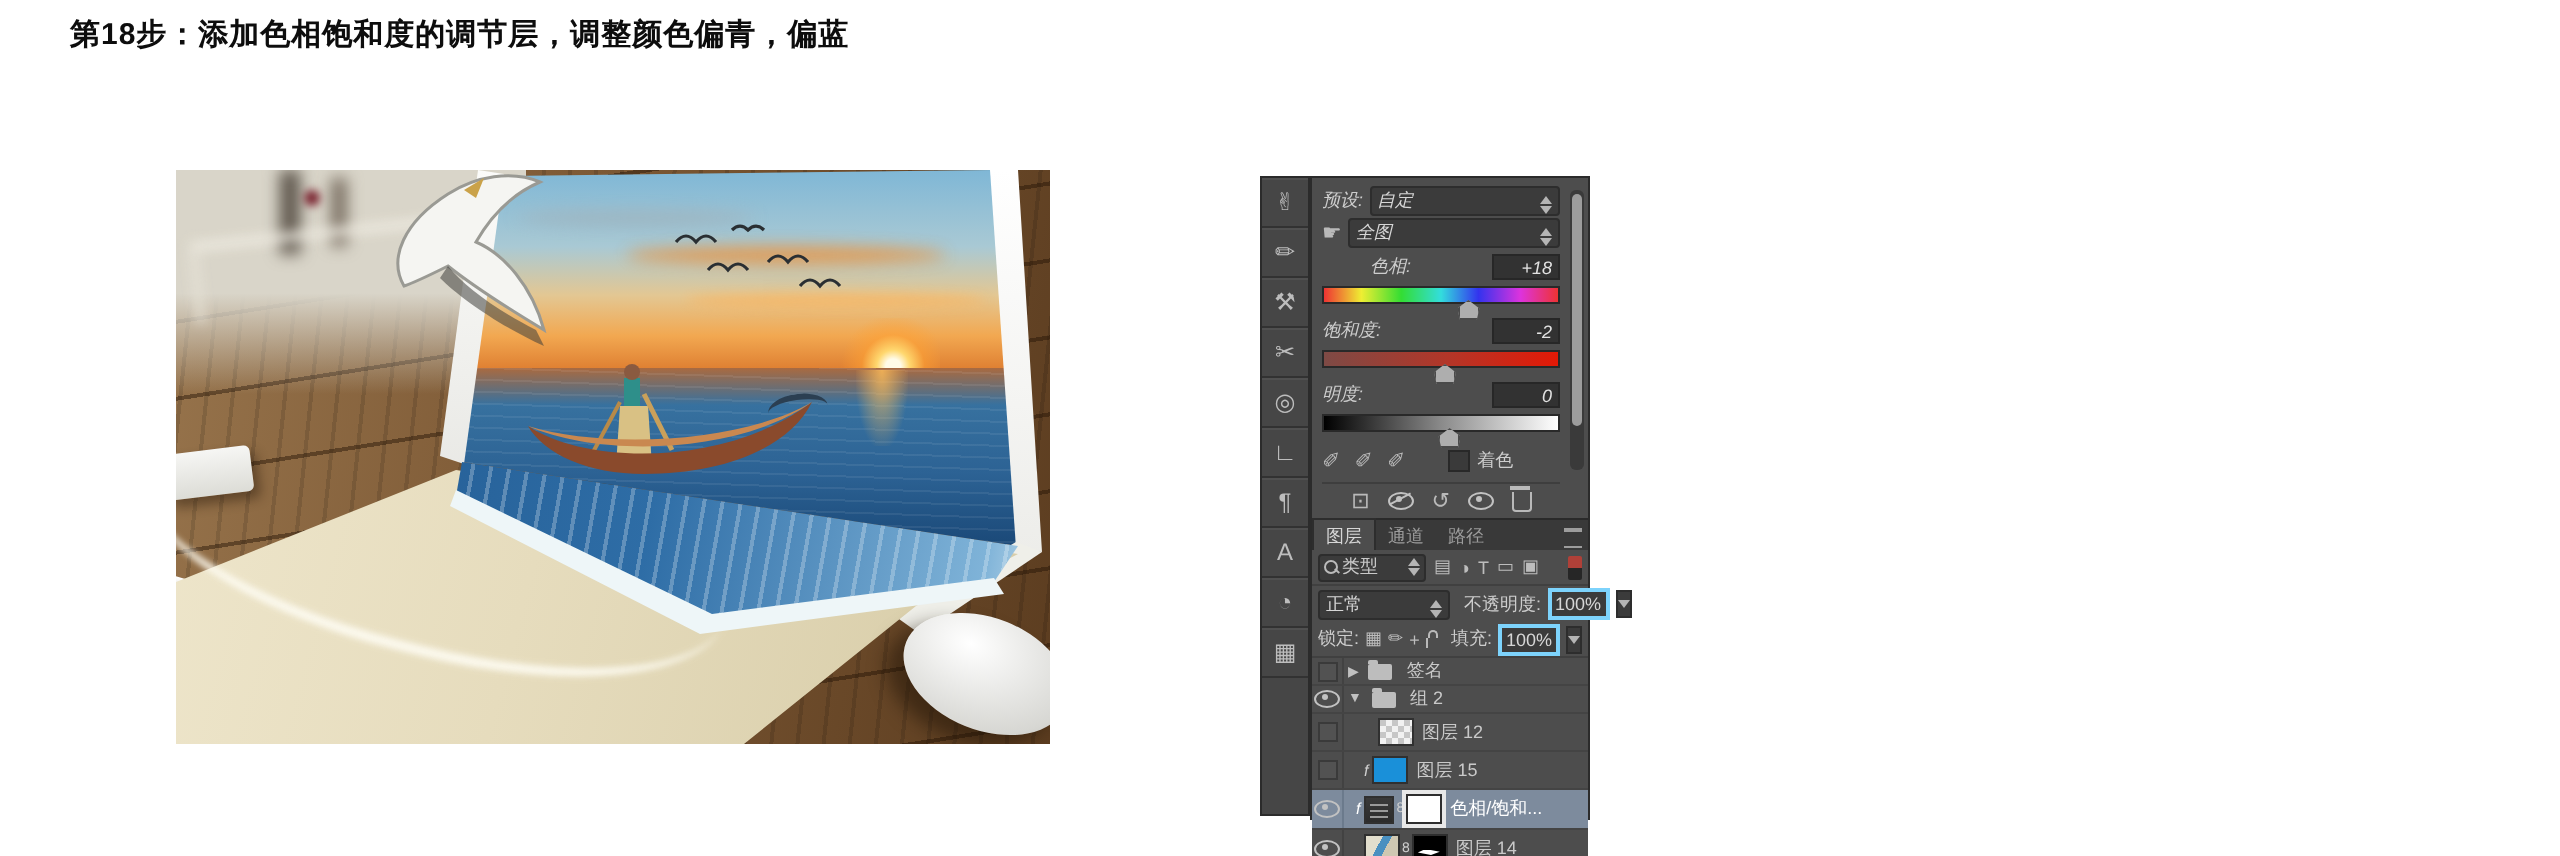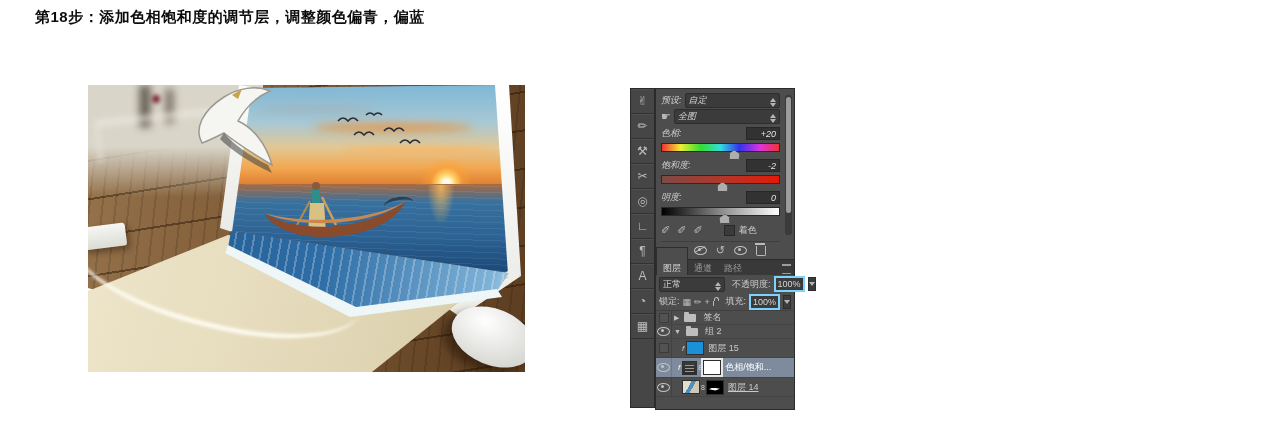--- a/index.html
+++ b/index.html
@@ -97,21 +97,21 @@
   .icon-eye::after{content:"";position:absolute;left:3px;top:1px;width:3px;height:3px;background:#c2c2c2;border-radius:50%;}
   .icon-eye.off::before{content:"";position:absolute;left:-1px;top:2px;width:12px;height:1px;background:#c2c2c2;transform:rotate(-28deg);}
   .icon-trash{display:inline-block;width:8px;height:9px;border:1px solid #b9b9b9;border-top:none;border-radius:0 0 2px 2px;position:relative;}
   .icon-trash::before{content:"";position:absolute;left:-2px;top:-3px;width:10px;height:2px;background:#b9b9b9;}
   .glyph{font-size:11px;color:#b9b9b9;}
 
   .scroll{position:absolute;right:2px;top:6px;width:7px;height:140px;background:#3a3a3a;border-radius:3px;}
   .scroll .th{margin:2px 1px;height:116px;background:#9c9c9c;border-radius:3px;}
 
   .tabs{display:flex;align-items:flex-end;height:15px;background:#393939;border-top:1px solid #2a2a2a;position:relative;}
-  .tab{padding:14px 6px 1px 6px;color:#9c9c9c;height:12px;}
+  .tab{padding:2px 6px 1px 6px;color:#9c9c9c;height:12px;}
   .tab.active{background:#4d4d4d;color:#d6d6d6;border:1px solid #2d2d2d;border-bottom:none;}
   .tabmenu{position:absolute;right:3px;top:4px;width:9px;height:7px;border-top:2px solid #9c9c9c;border-bottom:1px solid #9c9c9c;}
 
   .frow{display:flex;align-items:center;height:15px;padding:1px 3px;gap:4px;border-bottom:1px solid #404040;}
   .searchbox{display:flex;align-items:center;width:48px;height:12px;background:#3b3b3b;border:1px solid #2d2d2d;
              border-radius:2px;padding:0 2px;gap:2px;}
   .mag{width:5px;height:5px;border:1px solid #bbb;border-radius:50%;position:relative;flex:none;}
   .mag::after{content:"";position:absolute;left:4px;top:4px;width:3px;height:1px;background:#bbb;transform:rotate(40deg);}
   .ficon{color:#bdbdbd;font-size:9px;}
   .ftoggle{margin-left:auto;width:7px;height:12px;border-radius:1px;background:linear-gradient(#b04038 0 50%,#262626 50%);}
@@ -247,24 +247,24 @@
         <span class="glyph">☛</span>
         <div class="select">
           <span>全图</span>
           <span class="updown">
               <i class="u"></i>
               <i class="d"></i>
             </span>
         </div>
       </div>
 
-      <div class="prow" style="margin-top:4px;">
+      <div class="prow" style="margin-top:4px;margin-left:24px;">
         <span class="plabel">色相:</span>
         <span class="spacer"></span>
-        <span class="valbox">+20</span>
+        <span class="valbox">+18</span>
       </div>
       <div class="slider hue">
         <span class="thumb" style="left:57%;"></span>
       </div>
 
       <div class="prow">
         <span class="plabel">饱和度:</span>
         <span class="spacer"></span>
         <span class="valbox">-2</span>
       </div>
@@ -302,20 +302,36 @@
         </div>
     </div>
 
     <div class="tabs">
       <span class="tab active">图层</span>
       <span class="tab">通道</span>
       <span class="tab">路径</span>
       <span class="tabmenu"></span>
     </div>
 
+    <div class="frow">
+      <div class="searchbox">
+        <span class="mag"></span>
+        <span>类型</span>
+        <span class="updown">
+            <i class="u"></i>
+            <i class="d"></i>
+          </span>
+      </div>
+      <span class="ficon">▤</span>
+      <span class="ficon">◑</span>
+      <span class="ficon">T</span>
+      <span class="ficon">▭</span>
+      <span class="ficon">▣</span>
+      <span class="ftoggle"></span>
+    </div>
 
     <div class="brow">
       <div class="select" style="flex:none;width:58px;margin-left:0;">
         <span>正常</span>
         <span class="updown">
             <i class="u"></i>
             <i class="d"></i>
           </span>
       </div>
       <span class="plabel" style="margin-left:4px;">不透明度:</span>
@@ -349,20 +365,27 @@
 
     <div class="lay" style="height:13px;">
       <span class="viscell">
           <span class="icon-eye"></span>
         </span>
       <span class="tri">▼</span>
       <span class="icon-folder"></span>
       <span class="lname">组 2</span>
     </div>
 
+    <div class="lay" style="height:18px;">
+      <span class="viscell">
+          <span class="chk"></span>
+        </span>
+      <span class="thumbT" style="margin-left:17px;"></span>
+      <span class="lname">图层 12</span>
+    </div>
 
     <div class="lay" style="height:18px;">
       <span class="viscell">
           <span class="chk"></span>
         </span>
       <span class="fmark" style="margin-left:10px;">f</span>
       <span class="thumbB" style="background:#1a90d9;"></span>
       <span class="lname">图层 15</span>
     </div>
 

